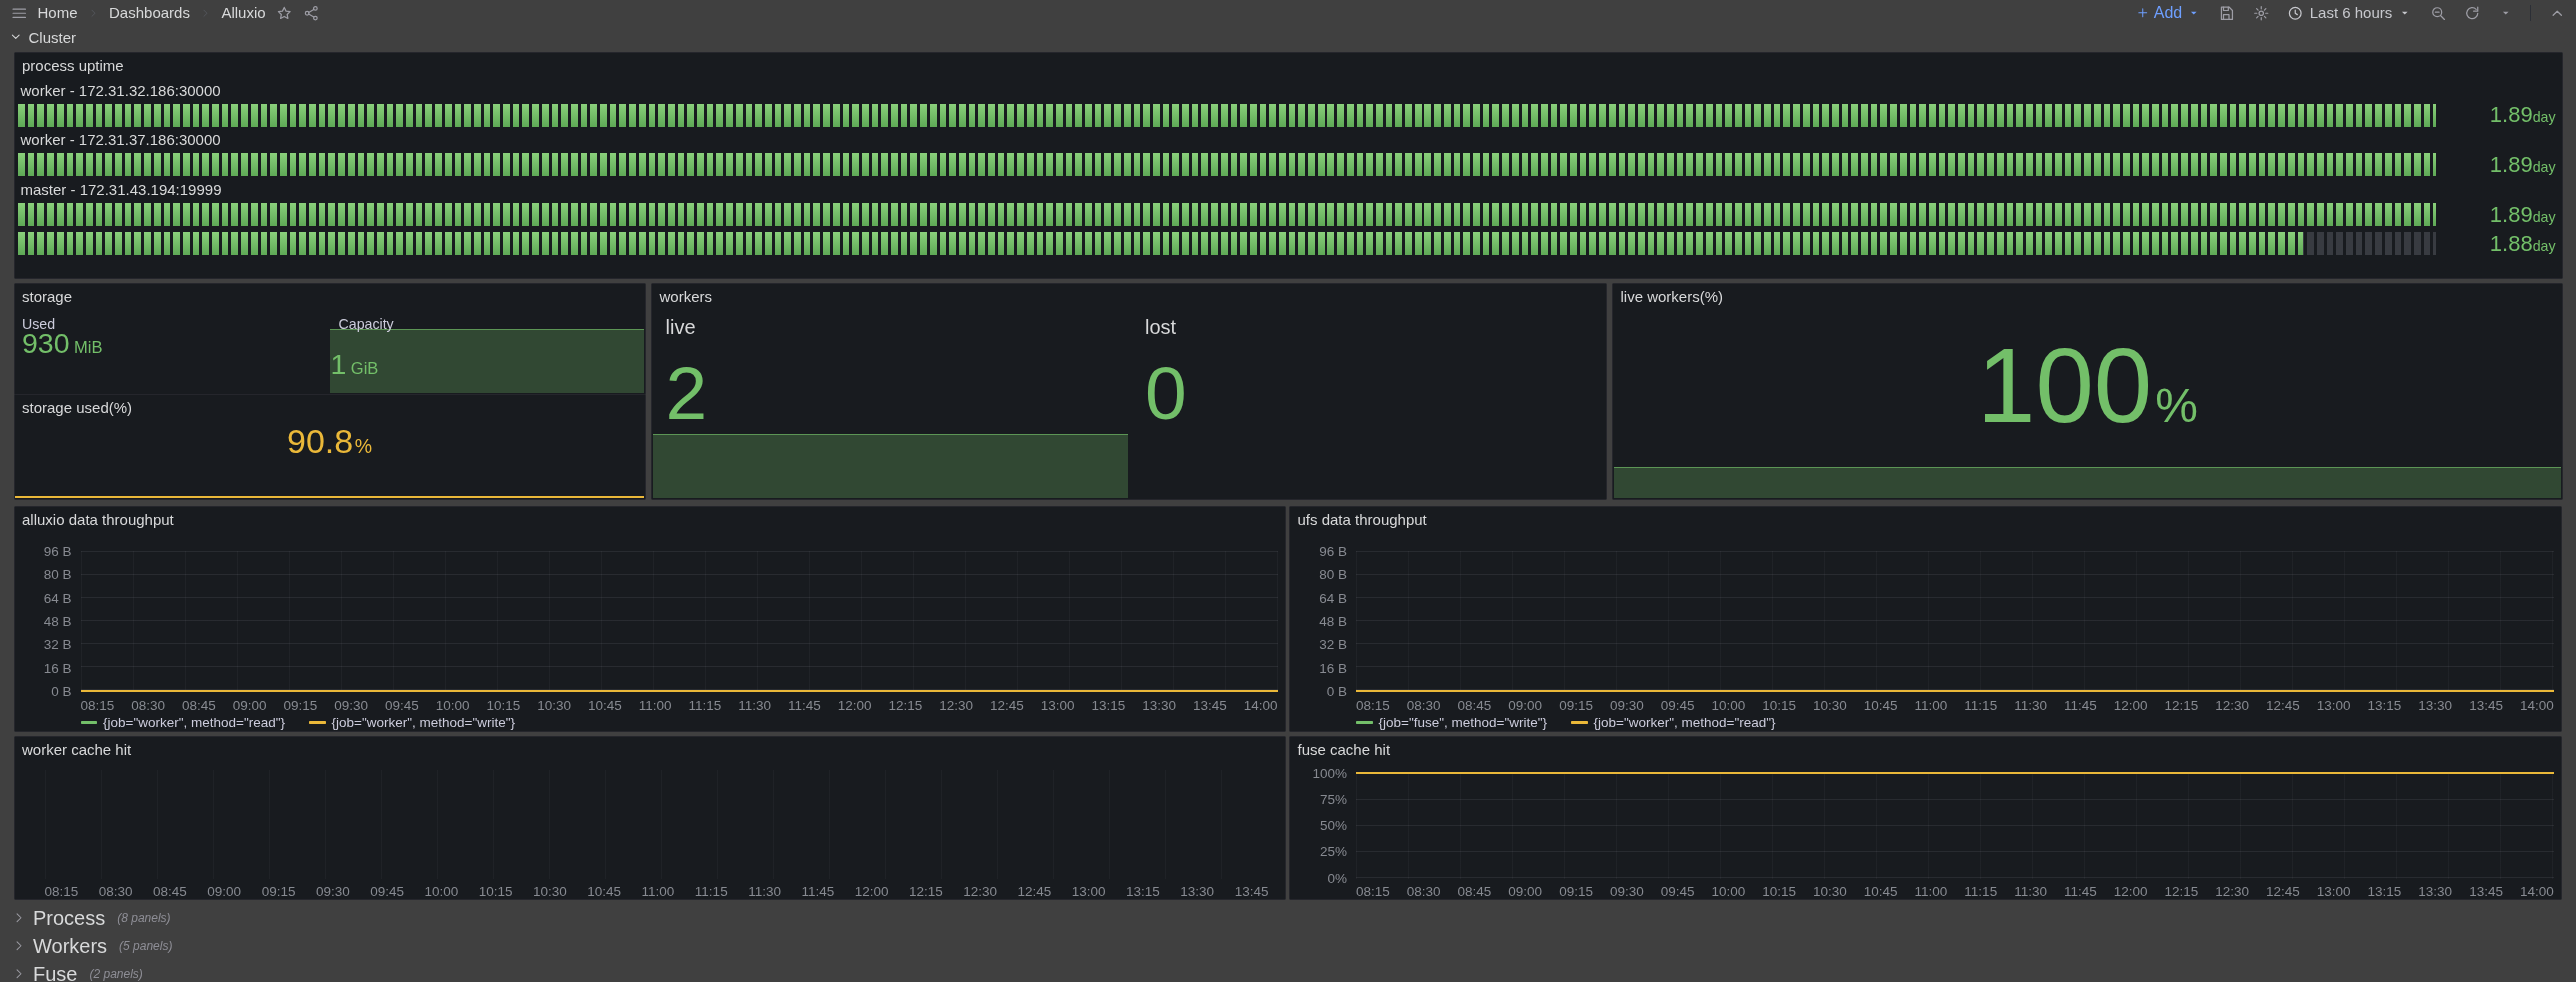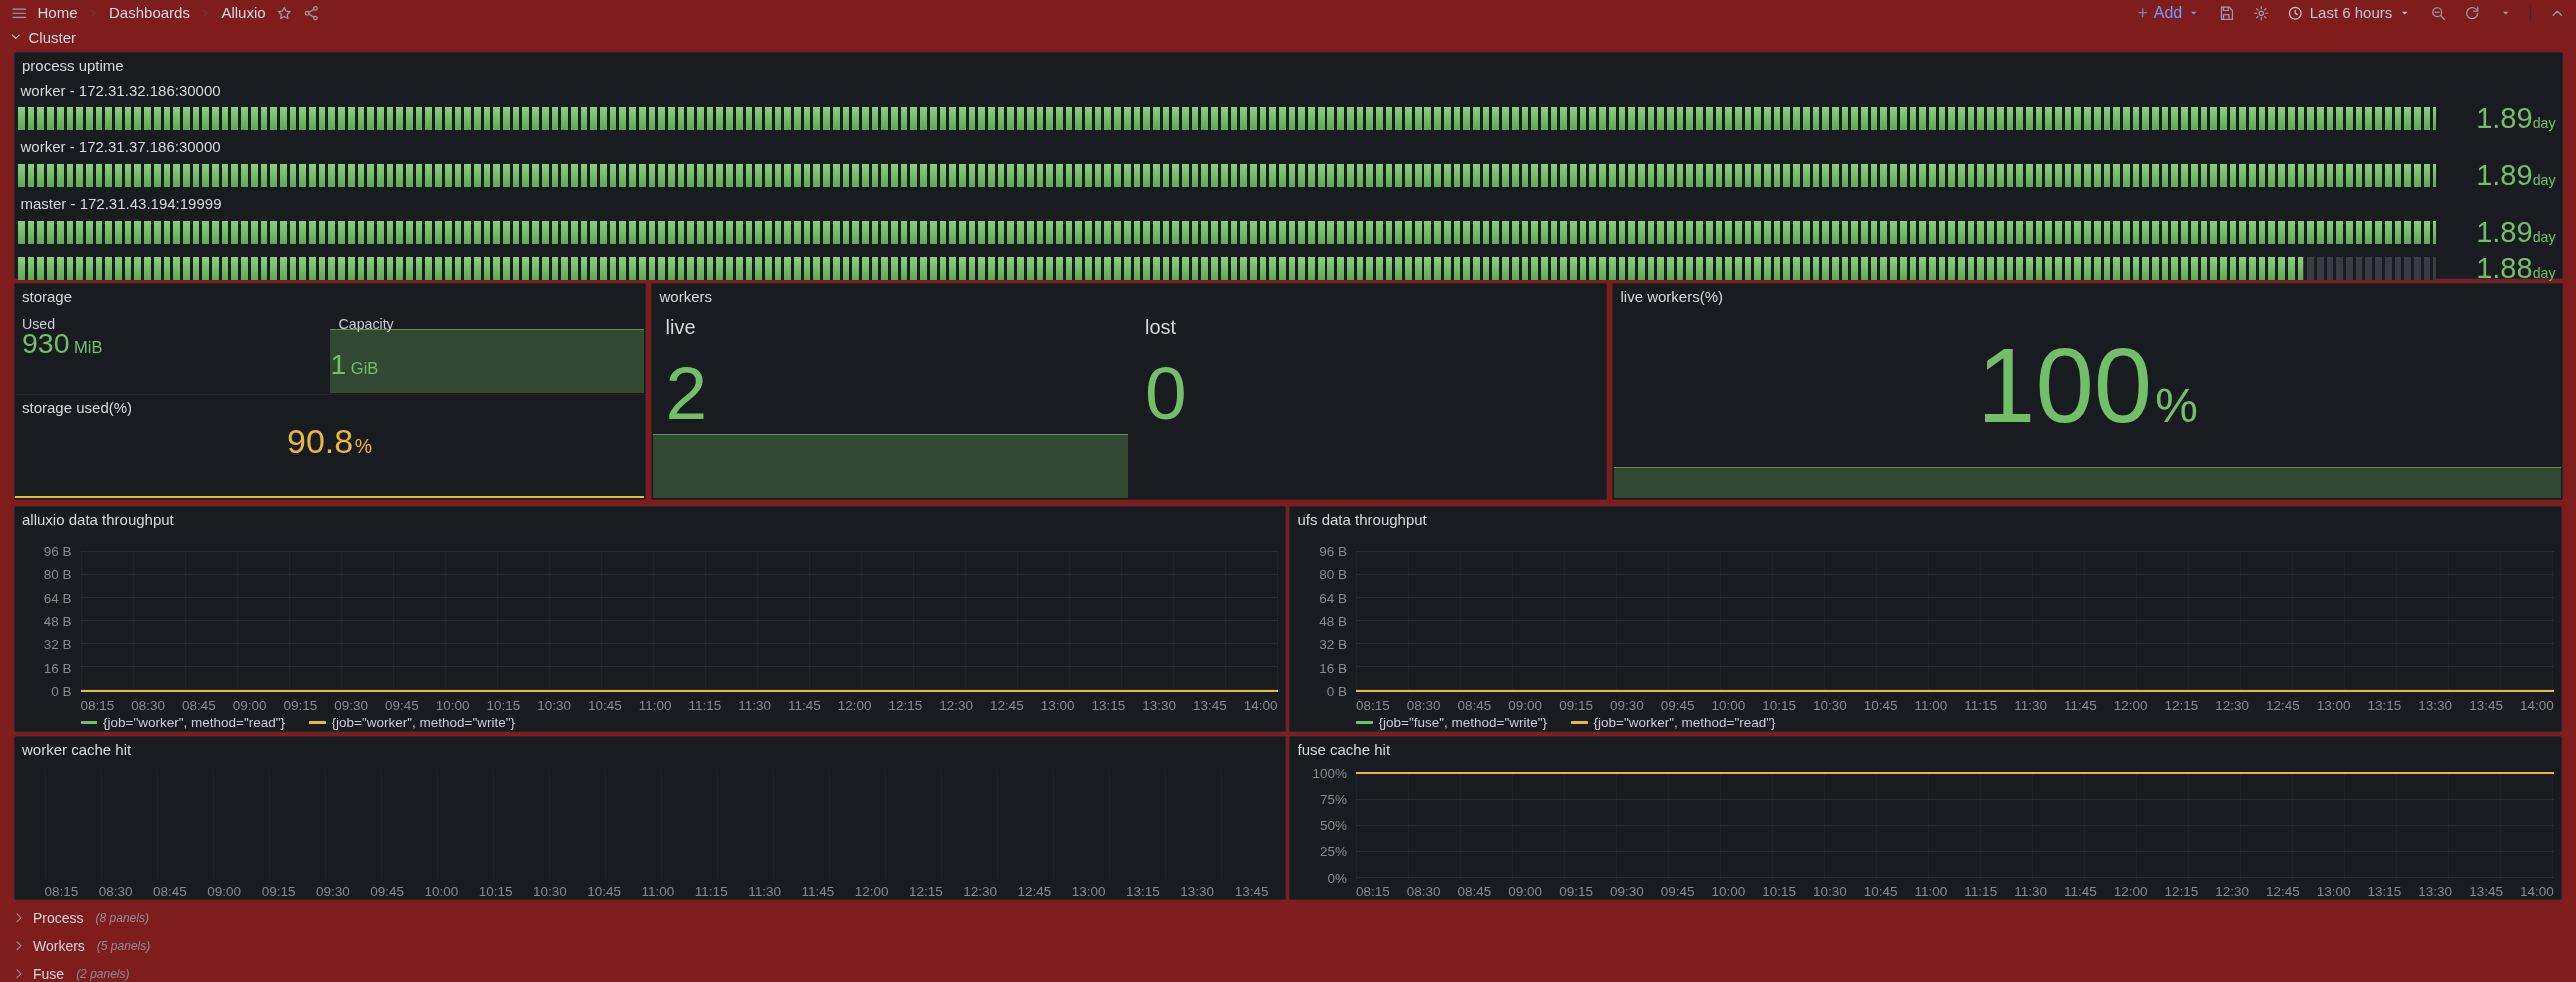--- a/index.html
+++ b/index.html
@@ -1,16 +1,16 @@
 <!DOCTYPE html>
 <html style="font-size:12px"><head>
 <meta charset="utf-8">
 <style>
   html,body{margin:0;padding:0;background:#111217;}
-  #screen{position:relative;width:2576px;height:983px;overflow:hidden;background:#7f1d1d;
+  #screen{position:relative;width:2576px;height:983px;overflow:hidden;background:#404040;
           font-family:"Liberation Sans","DejaVu Sans",sans-serif;color:#ccccdc;}
   
   .nav{position:absolute;left:0;top:0;width:100%;height:25.5px;display:flex;align-items:center;
        padding:0 10.5px;box-sizing:border-box;}
   .nav-left{display:flex;align-items:center;gap:10.5px;}
   .nav-right{margin-left:auto;display:flex;align-items:center;gap:18px;}
   .crumb{font-size:15px;color:#d8d9da;cursor:pointer;white-space:nowrap;}
   .sep svg{width:10.5px;height:10.5px;stroke:#55575e;fill:none;stroke-width:2;stroke-linecap:round;stroke-linejoin:round;display:block;}
   .icon-btn{color:#9d9da5;cursor:pointer;display:flex;align-items:center;}
   .icon-btn svg, .add-btn svg, .time-btn svg, .clusterhead svg, .rowhead svg{
@@ -28,21 +28,21 @@
   
   .gauges{position:absolute;left:3px;right:6px;top:28.5px;display:flex;flex-direction:column;gap:3px;}
   .gauge-label{font-size:15px;color:#d8d9da;margin:0 0 3.7px 3px;}
   .gauge-row{display:flex;align-items:center;gap:9px;}
   .lcd{position:relative;flex:1;height:23px;
        background:repeating-linear-gradient(90deg,#383b41 0 6.7px,#181b1f 6.7px 9.7px);}
   .lcd-fill{position:absolute;left:0;top:0;bottom:0;
        background:repeating-linear-gradient(90deg,rgba(0,0,0,0) 0 6.7px,#181b1f 6.7px 9.7px),
                   linear-gradient(180deg,#8ad07b 0%,#5ea956 100%);}
   .gauge-value{width:111px;text-align:right;color:#73bf69;white-space:nowrap;}
-  .gv-num{font-size:29px;}
+  .gv-num{font-size:22px;}
   .gv-unit{font-size:14.2px;margin-left:0;}
   
   .stat-label{position:absolute;font-size:14.2px;color:#ccccdc;z-index:2;}
   .stat-val{position:absolute;color:#73bf69;white-space:nowrap;z-index:2;}
   .stat-val .num{font-size:28.5px;}
   .stat-val .unit{font-size:16.5px;margin-left:4.5px;}
   .area-fill{position:absolute;background:rgba(115,191,105,0.28);border-top:0.7px solid rgba(115,191,105,0.65);}
   .bigcenter{position:absolute;display:flex;align-items:baseline;justify-content:center;}
   .orange{color:#eab839;}
   .green{color:#73bf69;}
@@ -63,21 +63,21 @@
       repeating-linear-gradient(to right,rgba(204,204,220,0.045) 0 0.7px,rgba(0,0,0,0) 0.7px 52px);}
   .grid-wc{background-image:
       repeating-linear-gradient(to right,rgba(204,204,220,0.04) 0 0.7px,rgba(0,0,0,0) 0.7px 56px);}
   .series-line{position:absolute;height:1.5px;background:#eab839;}
   .legend{position:absolute;display:flex;gap:24px;align-items:center;font-size:13.5px;color:#ccccdc;}
   .legend-item{display:flex;align-items:center;gap:6px;cursor:pointer;}
   .legend-dash{width:16.5px;height:3px;border-radius:0.7px;}
   
   .rows-bottom{position:absolute;left:0;right:0;top:904px;}
   .rowhead{height:28px;display:flex;align-items:center;gap:7.5px;padding-left:12px;cursor:pointer;color:#9d9da5;}
-  .row-title{font-size:14px;color:#d8d9da;}
+  .row-title{font-size:20px;color:#d8d9da;}
   .row-count{font-size:12px;font-style:italic;color:#8e8e96;margin-left:4.5px;}
 </style>
 </head>
 <body>
 
 <div id="screen">
 
   <div class="nav">
     <div class="nav-left">
       <span class="icon-btn">

